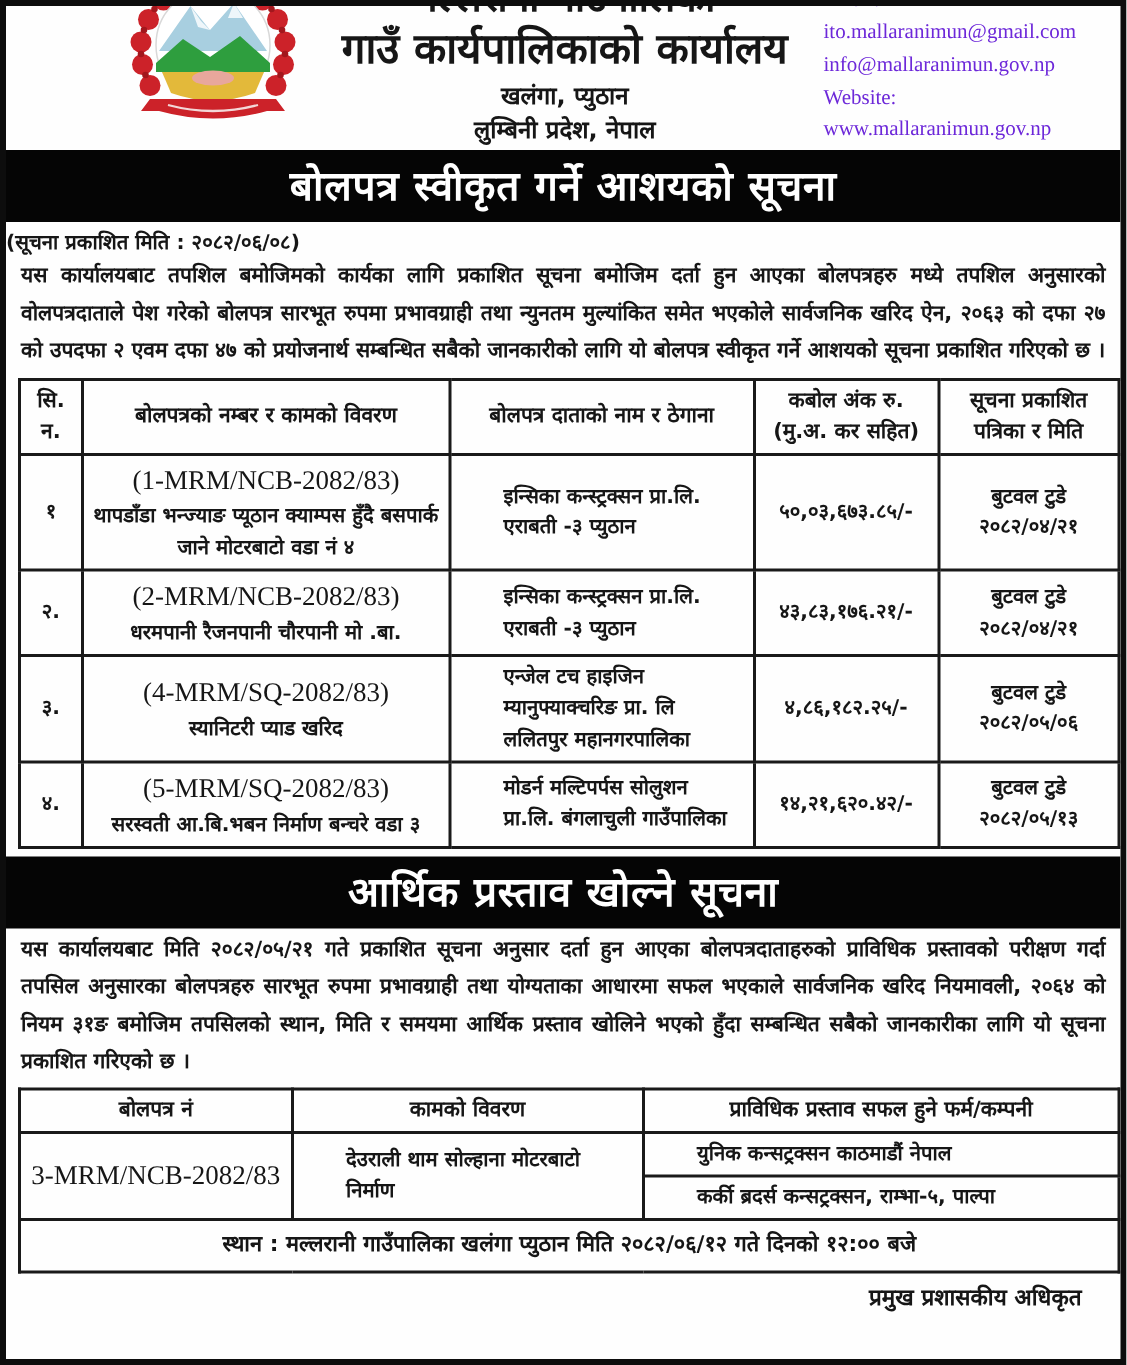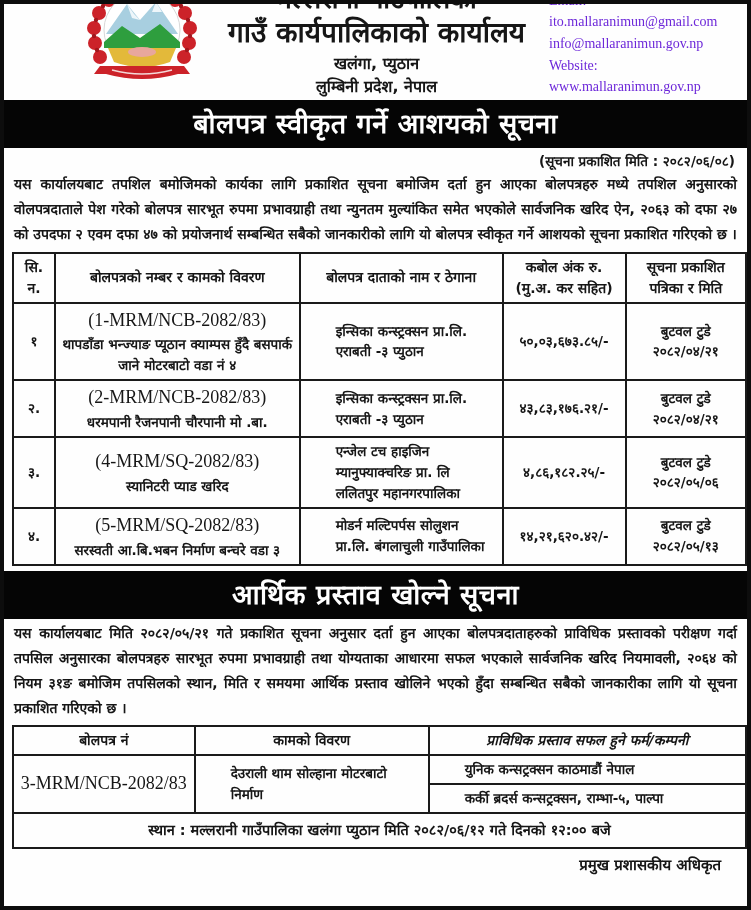--- a/index.html
+++ b/index.html
@@ -15,21 +15,21 @@
   .head-center{flex:1;text-align:center;padding-top:4px;}
   .org-name{font-size:26px;font-weight:bold;line-height:1.25;}
   .office-name{font-size:28px;font-weight:bold;line-height:1.3;}
   .addr{font-size:16px;font-weight:bold;line-height:1.45;}
   .head-contact{flex:0 0 192px;font-family:"Liberation Serif","DejaVu Serif",serif;
     font-size:14px;line-height:1.55;padding-top:14px;color:#6d28d9;}
   
   .banner{background:#050505;color:#fff;text-align:center;font-size:27px;font-weight:bold;
     padding:4px 0 7px 0;letter-spacing:.5px;}
   
-  .date-line{text-align:right;font-weight:bold;font-size:13.5px;padding:4px 12px 0 0;}
+  .date-line{font-weight:bold;font-size:13.5px;padding:4px 12px 0 0;}
   .para{font-size:14px;font-weight:600;text-align:justify;line-height:1.8;padding:2px 10px;margin:0;}
   .caption{text-align:center;font-weight:bold;font-size:15px;padding:2px 0;}
   
   table{border-collapse:collapse;width:735px;margin:2px 8px;}
   th,td{border:2px solid #1a1a1a;padding:3px 5px;vertical-align:middle;}
   th{font-size:14px;font-weight:bold;text-align:center;line-height:1.5;}
   td{font-size:13.5px;font-weight:600;line-height:1.55;}
   .c{text-align:center;}
   .bidno{font-family:"Liberation Serif","DejaVu Serif",serif;font-size:18px;font-weight:normal;text-align:center;}
   .worktxt{text-align:center;}
@@ -38,21 +38,21 @@
   .papertxt{text-align:center;}
   
   .t1-sn{width:32px;}
   .t1-work{width:258px;}
   .t1-bidder{width:206px;}
   .t1-amt{width:115px;}
   .t1-paper{width:116px;}
   
   .t2-no{width:175px;margin-top:22px;}
   .t2-work{width:232px;}
-  .t2-firm{width:320px;font-style:italic;}
+  .t2-firm{width:320px;}
   .loc-cell{text-align:center;font-weight:bold;font-size:14.5px;padding:5px 4px;}
   .signature{text-align:right;font-weight:bold;font-size:15px;padding:3px 26px 0 0;}
   
   .sect-gap{height:3px;}
 </style>
 </head>
 <body>
 
 <div class="page">
 

